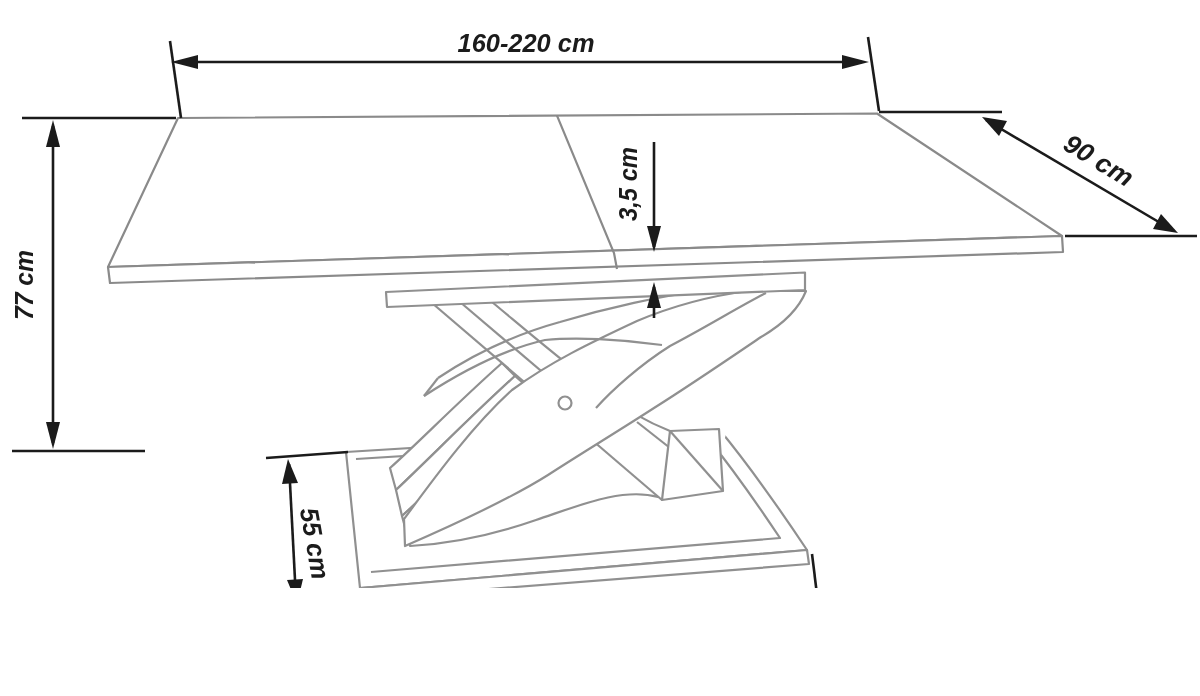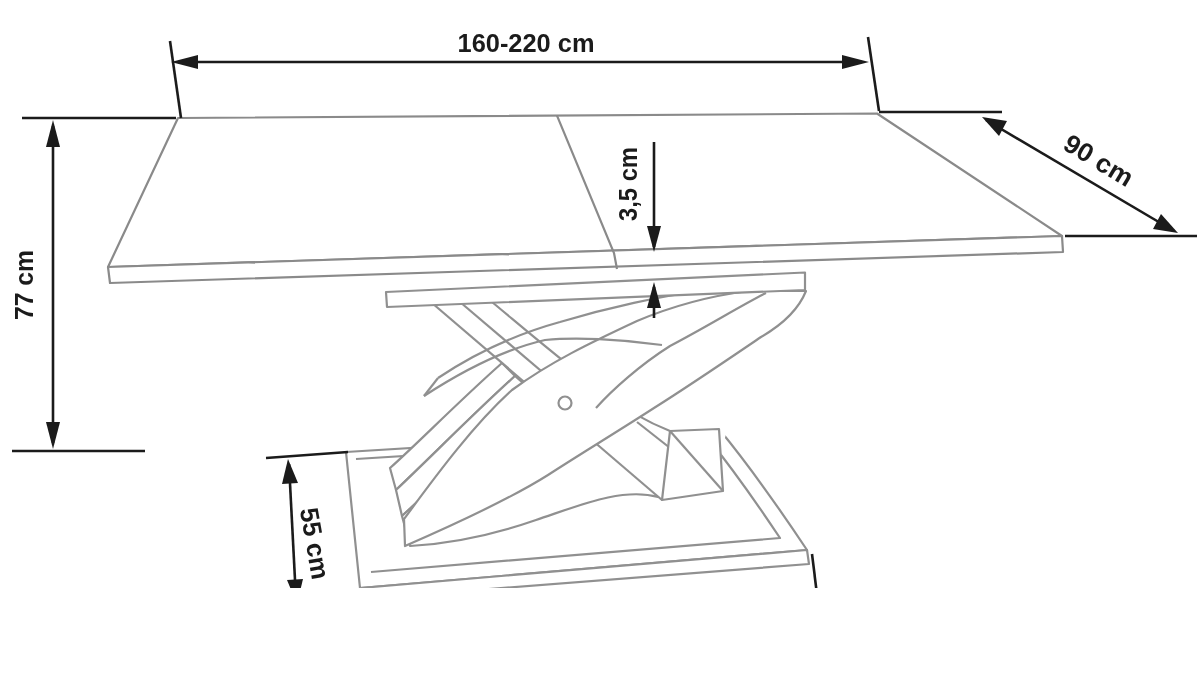--- a/index.html
+++ b/index.html
@@ -1,16 +1,16 @@
 <!DOCTYPE html>
 <html><head>
 <meta charset="utf-8">
 <style>
   html,body{margin:0;padding:0;background:#ffffff;}
-  .wrap{width:1200px;height:588px;position:relative;overflow:hidden;background:#ffffff;}
+  .wrap{width:1200px;height:588px;position:relative;overflow:hidden;background:#ffffff;font-style:italic;}
   svg{display:block;}
   text{font-family:"Liberation Sans", sans-serif;font-weight:bold;fill:#1b1b1b;}
 </style>
 </head>
 <body>
 <div class="wrap">
 <svg width="1200" height="696" viewBox="0 0 1200 696">
 
   <rect x="0" y="0" width="1200" height="696" fill="#ffffff"></rect>
 

